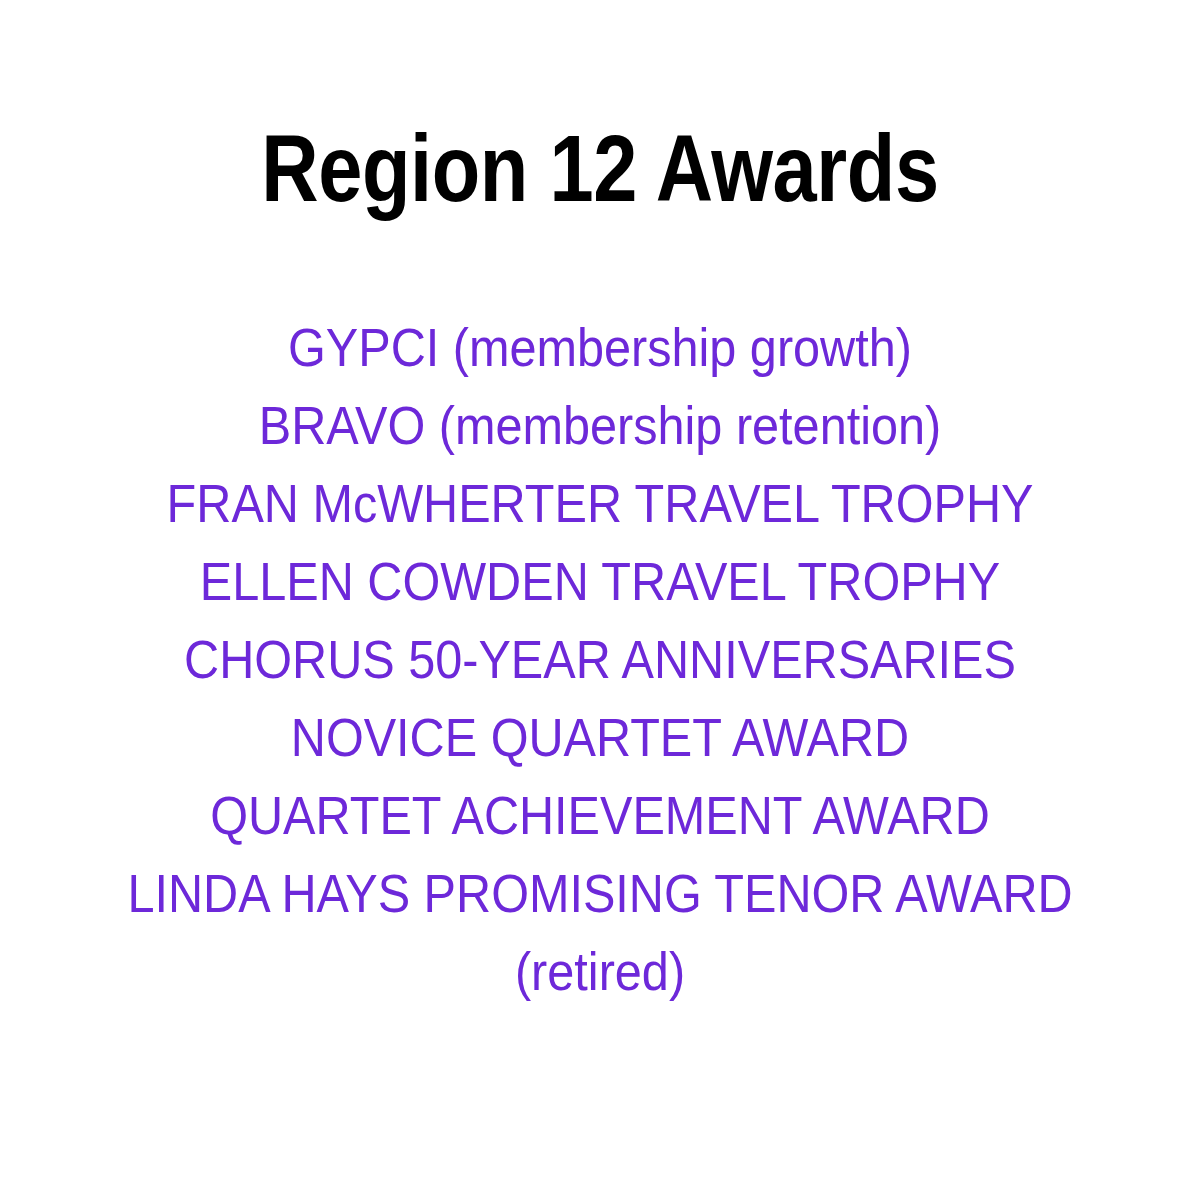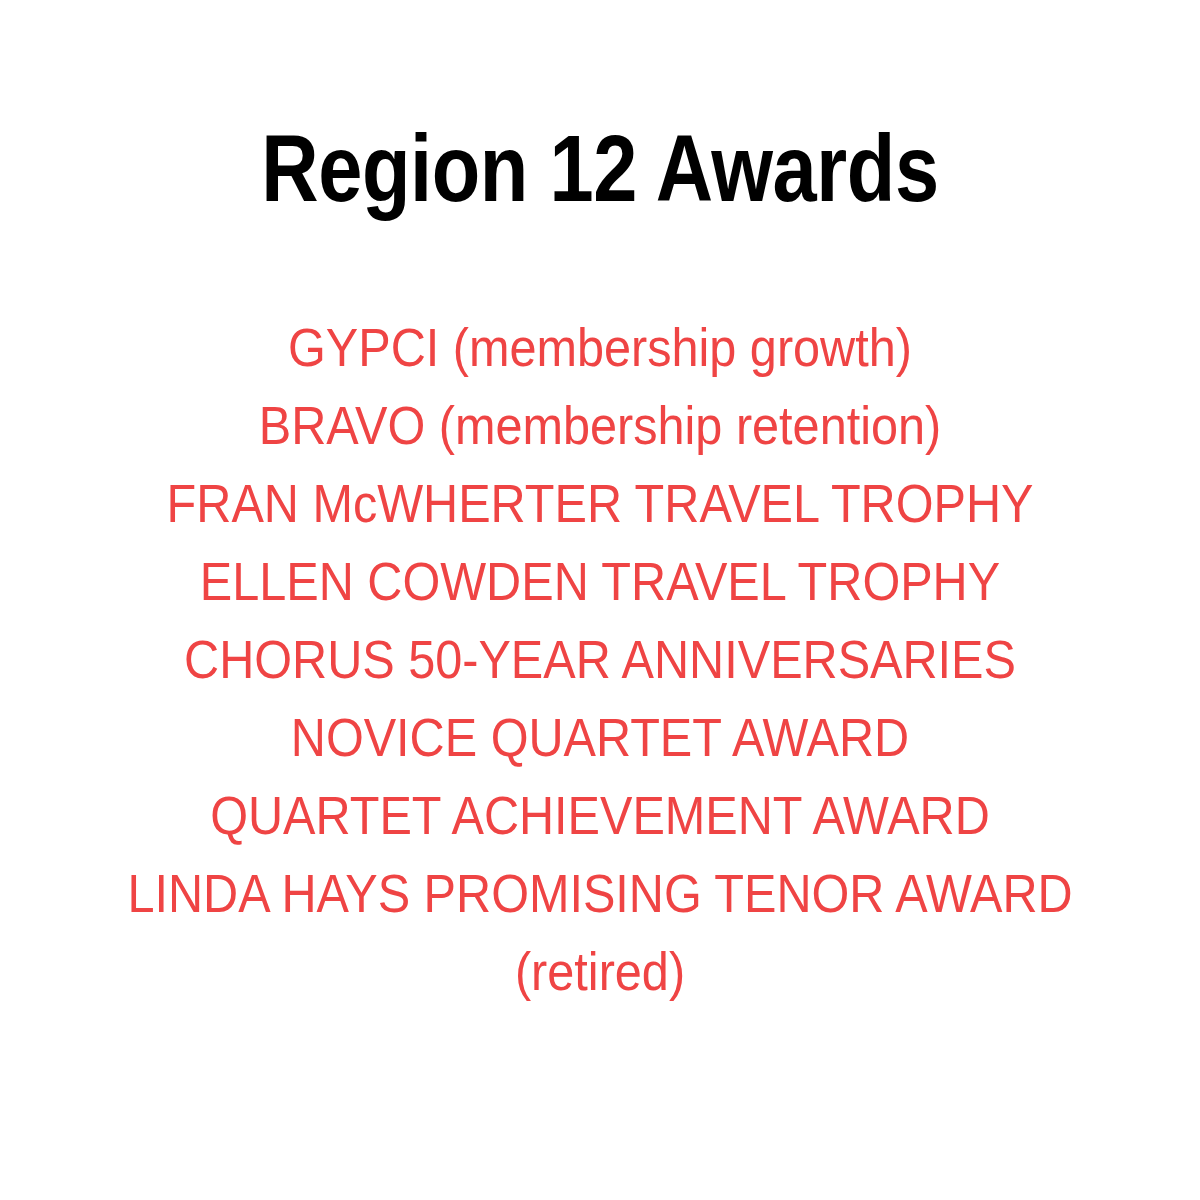--- a/index.html
+++ b/index.html
@@ -44,21 +44,21 @@
   .awards-body {
     position: absolute;
     left: 0;
     top: 308px;
     width: 1048px;
     text-align: center;
     font-family: "Liberation Sans", sans-serif;
     font-weight: normal;
     font-size: 54px;
     line-height: 78px;
-    color: #ef4444;
+    color: #6d28d9;
   }
 
   .award-line {
     display: block;
     width: 1200px;
     text-align: center;
     transform: scaleX(0.9);
     transform-origin: 600px 0;
     white-space: nowrap;
   }

